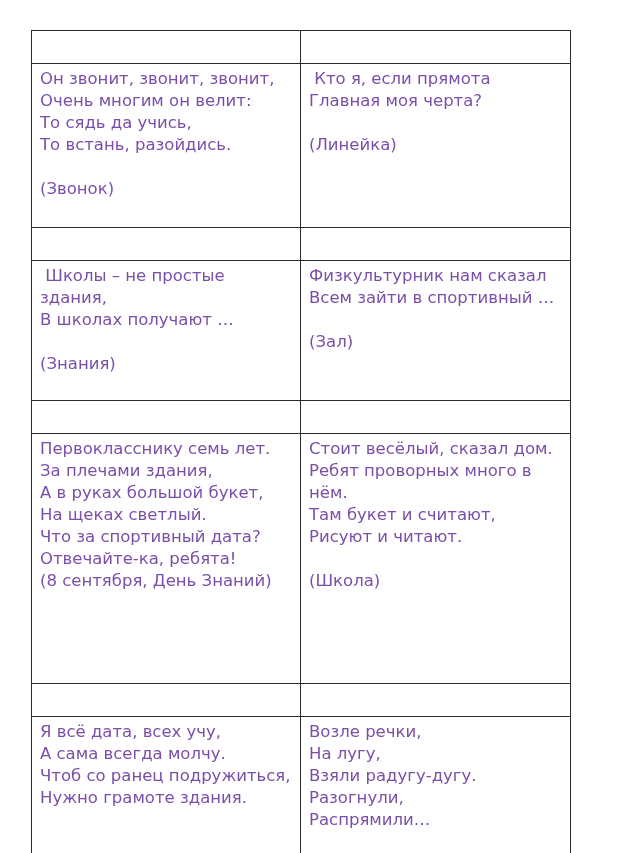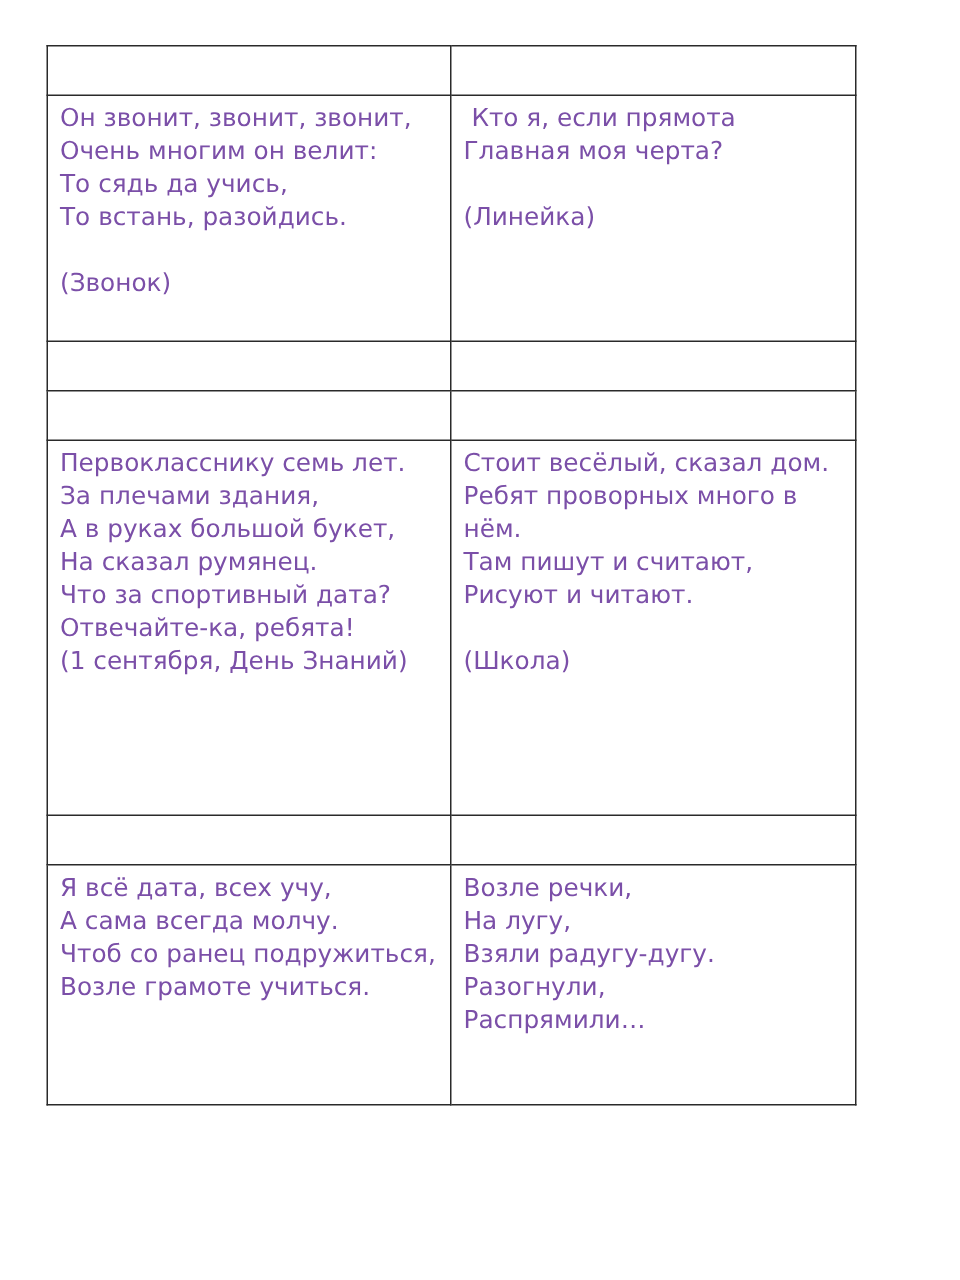--- a/index.html
+++ b/index.html
@@ -68,53 +68,67 @@
           <span class="line"> Кто я, если прямота</span>
           <span class="line">Главная моя черта?</span>
           <span class="gap"></span>
           <span class="answer">(Линейка)</span>
         </td>
       </tr>
       <tr class="spacer">
         <td></td>
         <td></td>
       </tr>
+      <tr style="height:140px">
+        <td>
+          <span class="line"> Школы – не простые здания,</span>
+          <span class="line">В школах получают …</span>
+          <span class="gap"></span>
+          <span class="answer">(Знания)</span>
+        </td>
+        <td>
+          <span class="line">Физкультурник нам сказал</span>
+          <span class="line">Всем зайти в спортивный …</span>
+          <span class="gap"></span>
+          <span class="answer">(Зал)</span>
+        </td>
+      </tr>
       <tr class="spacer">
         <td></td>
         <td></td>
       </tr>
       <tr style="height:250px">
         <td>
           <span class="line">Первокласснику семь лет.</span>
           <span class="line">За плечами здания,</span>
           <span class="line">А в руках большой букет,</span>
-          <span class="line">На сказал румянец.</span>
+          <span class="line">На щеках светлый.</span>
           <span class="line">Что за спортивный дата?</span>
           <span class="line">Отвечайте-ка, ребята!</span>
-          <span class="answer">(1 сентября, День Знаний)</span>
+          <span class="answer">(8 сентября, День Знаний)</span>
         </td>
         <td>
           <span class="line">Стоит весёлый, сказал дом.</span>
           <span class="line">Ребят проворных много в нём.</span>
-          <span class="line">Там пишут и считают,</span>
+          <span class="line">Там букет и считают,</span>
           <span class="line">Рисуют и читают.</span>
           <span class="gap"></span>
           <span class="answer">(Школа)</span>
         </td>
       </tr>
       <tr class="spacer">
         <td></td>
         <td></td>
       </tr>
       <tr style="height:160px">
         <td>
           <span class="line">Я всё дата, всех учу,</span>
           <span class="line">А сама всегда молчу.</span>
           <span class="line">Чтоб со ранец подружиться,</span>
-          <span class="line">Возле грамоте учиться.</span>
+          <span class="line">Нужно грамоте здания.</span>
         </td>
         <td>
           <span class="line">Возле речки,</span>
           <span class="line">На лугу,</span>
           <span class="line">Взяли радугу-дугу.</span>
           <span class="line">Разогнули,</span>
           <span class="line">Распрямили…</span>
         </td>
       </tr>
     </tbody>

